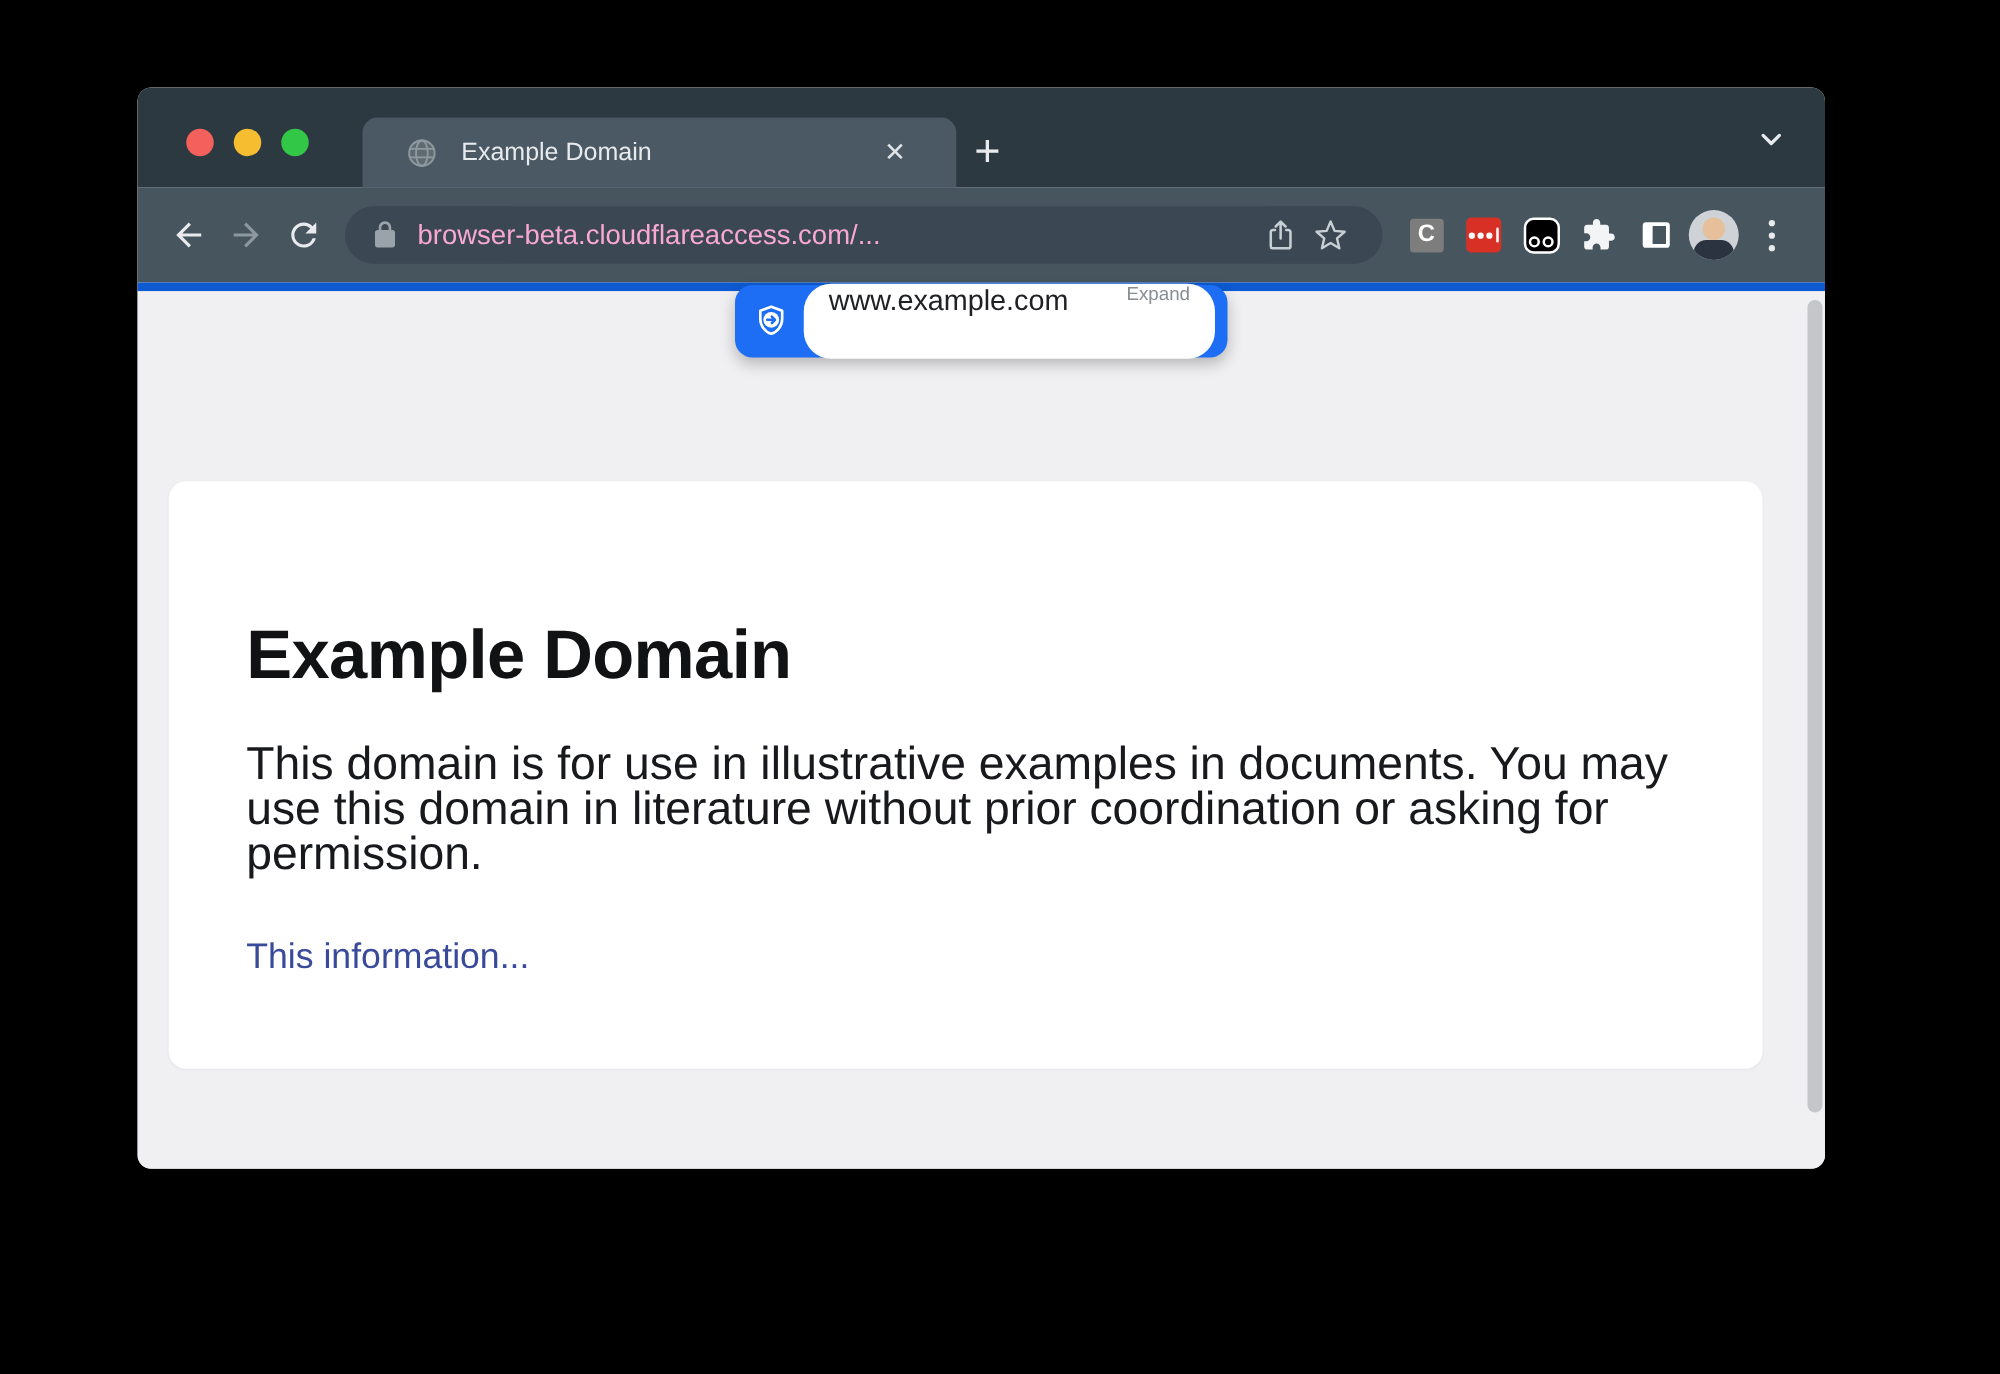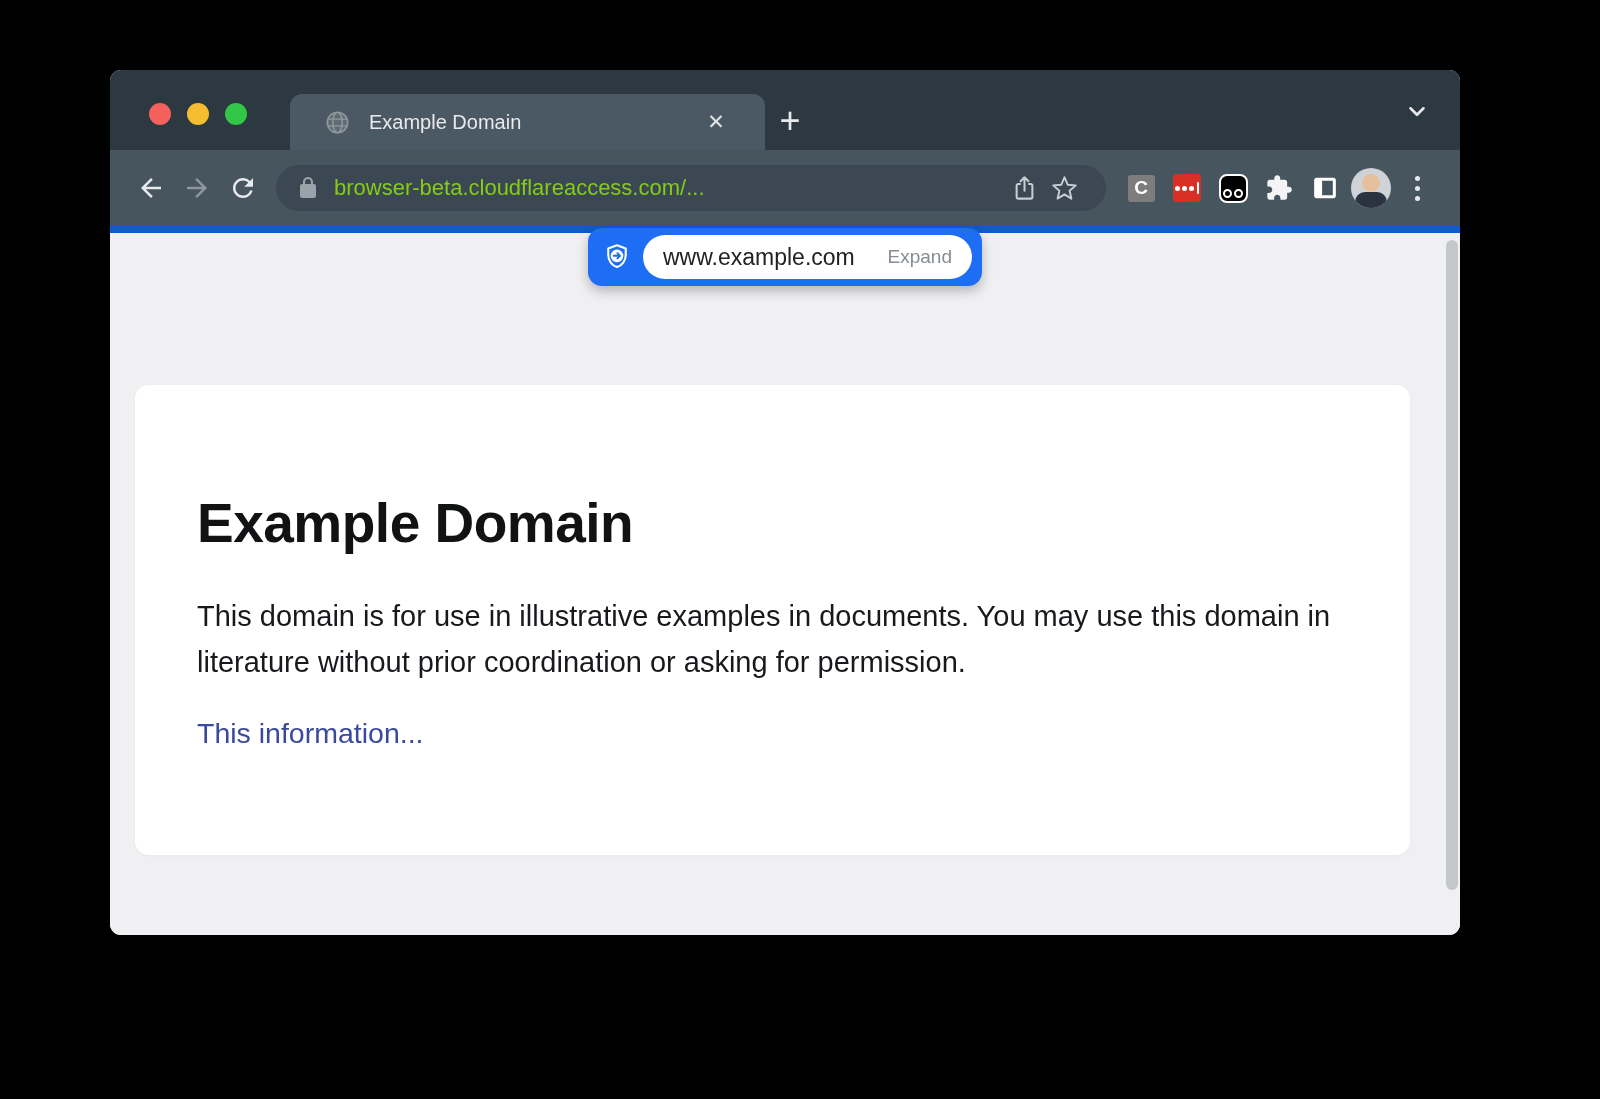--- a/index.html
+++ b/index.html
@@ -54,21 +54,21 @@
   .nav-btn svg { width:30px; height:30px; }
   .c-back { color:#e8eaed; }
   .c-fwd { color:#8d979e; }
   .c-reload { color:#e8eaed; }
   .addressbar {
     flex:1; height:46px; margin:0 12px 0 10px; border-radius:23px;
     background:#3b4752; display:flex; align-items:center; padding:0 22px 0 20px;
   }
   .lock { width:24px; height:24px; color:#9aa3a9; flex:0 0 auto; }
   .url {
-    margin-left:14px; color:#84cc16; font-size:22px; white-space:nowrap;
+    margin-left:14px; color:#f9a8d4; font-size:22px; white-space:nowrap;
     overflow:hidden; flex:0 1 auto;
   }
   .ab-spacer { flex:1; }
   .ab-icon { width:40px; height:40px; display:flex; align-items:center; justify-content:center; color:#c8cfd4; flex:0 0 auto; }
   .ab-icon svg { width:27px; height:27px; }
   .ext-area { display:flex; align-items:center; flex:0 0 auto; }
   .ext { width:46px; height:46px; display:flex; align-items:center; justify-content:center; flex:0 0 auto; }
   .ext-c {
     width:27px; height:27px; background:#7d7d7d; border-radius:3px;
     color:#fff; font-size:19px; font-weight:700;
@@ -97,32 +97,32 @@
   .loading-bar { height:7px; }
   
   .page { position:relative; height:702px; background:#f0eff2; }
   .remote-pill {
     position:absolute; left:478px; top:-5px; width:394px; height:58px;
     border-radius:14px; display:flex; align-items:center; gap:12px;
     padding:0 10px 0 15px; box-shadow:0 5px 12px rgba(0,0,0,.25); z-index:5;
   }
   .shield { width:28px; height:28px; color:#fff; flex:0 0 auto; }
   .inner-pill {
-    flex:1; height:44px; border-radius:22px; background:#fff;
-    display:flex; align-items:center; padding:0 20px;
+    flex:1; height:60px; border-radius:22px; background:#fff;
+    display:flex; padding:0 20px;
   }
   .host { font-size:23px; color:#202124; }
-  .expand { margin-left:auto; font-size:19px; color:#868d93; }
+  .expand { margin-left:auto; font-size:15px; color:#868d93; }
   .card {
     position:absolute; left:25px; top:152px; width:1275px; height:470px;
     background:#fff; border-radius:14px; padding:106px 60px 0 62px;
     box-shadow:0 1px 3px rgba(0,0,0,.04);
   }
   .card h1 { margin:0; font-size:55px; font-weight:700; color:#101214; letter-spacing:-0.5px; }
-  .card p { margin:38px 0 0; font-size:29px; line-height:46px; color:#17191c; max-width:1150px; }
+  .card p { margin:38px 0 16px; font-size:37px; line-height:36px; color:#17191c; max-width:1150px; }
   .more-link { display:inline-block; margin-top:32px; font-size:28.5px; text-decoration:none; }
   .scroll-thumb {
     position:absolute; right:2px; top:7px; width:12px; height:650px;
     background:#c3c7ca; border-radius:6px;
   }
 </style>
 </head>
 <body>
 
 <div class="window">

